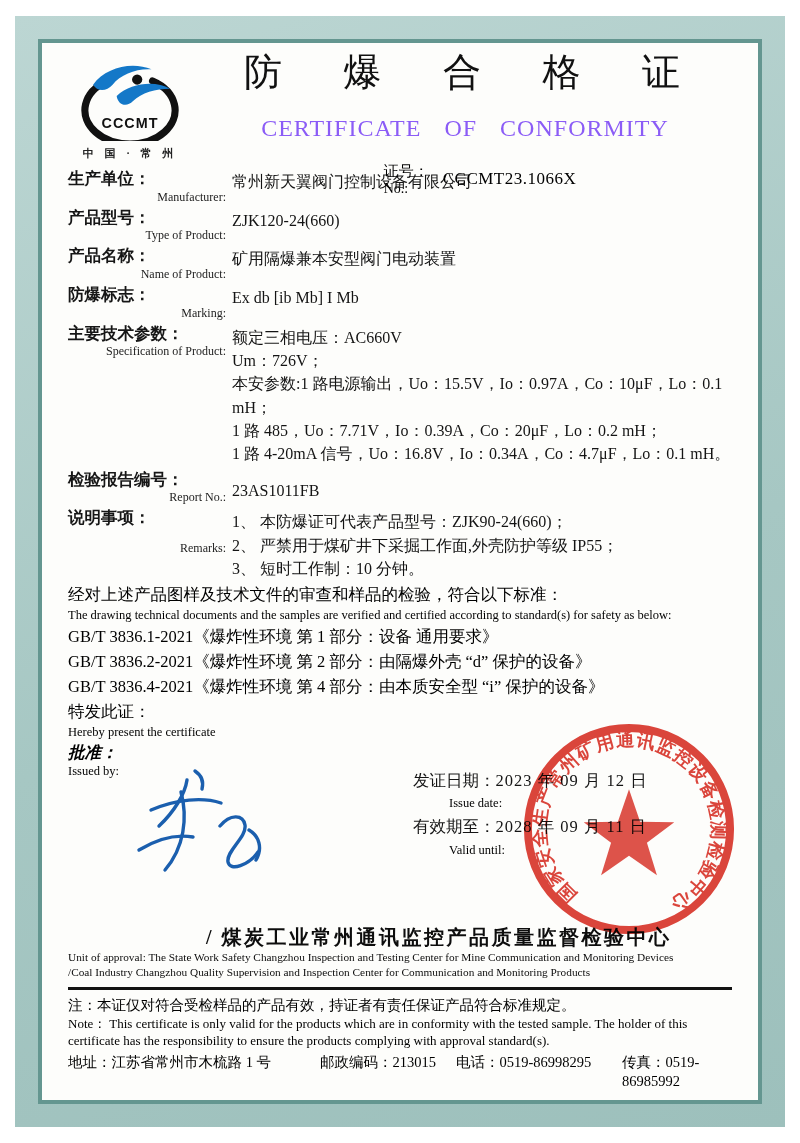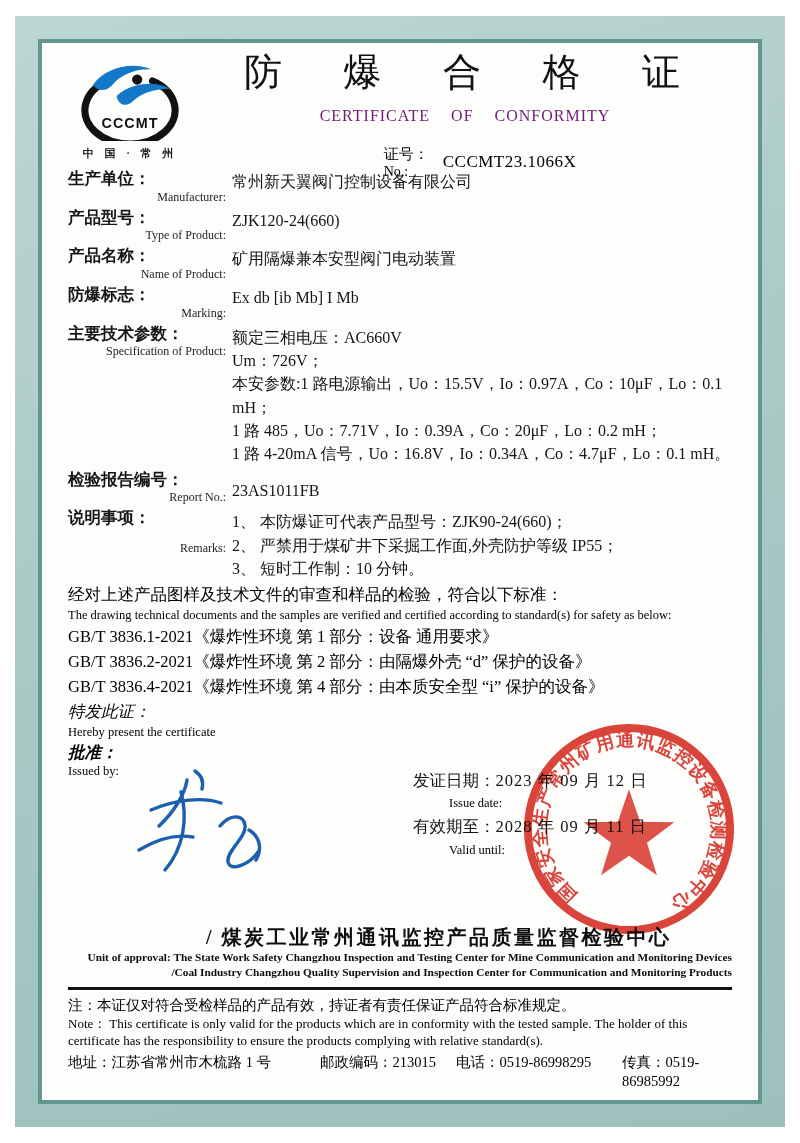--- a/index.html
+++ b/index.html
@@ -10,60 +10,60 @@
            padding:23px; }
   .inner { width:100%; height:100%; background:#fdfdfb; border:4px solid #649690;
            padding:8px 26px 8px 26px; overflow:hidden; }
 
   
   .header { position:relative; height:118px; }
   .logo { position:absolute; left:2px; top:8px; width:120px; text-align:center; }
   .logo-sub { font-size:11px; letter-spacing:4px; color:#222; margin-top:1px; font-weight:bold; }
   .titles { padding-left:130px; text-align:center; }
   .title-cn { font-size:38px; letter-spacing:26px; padding-left:20px; color:#111; line-height:1.15; }
-  .title-en { font-size:16px; word-spacing:16px; letter-spacing:1px; color:#701a75; margin-top:12px; }
+  .title-en { font-size:24px; word-spacing:16px; letter-spacing:1px; color:#8b5cf6; margin-top:20px; }
   .certno { display:flex; justify-content:center; align-items:center; margin-top:20px; padding-left:30px; }
   .certno-labels { text-align:left; margin-right:14px; }
   .certno-labels .cn { font-size:15px; }
   .certno-labels .en { font-size:14px; }
   .certno-value { font-size:17px; letter-spacing:.5px; }
 
   
   .row { display:grid; grid-template-columns:158px 1fr; column-gap:6px; margin-bottom:3px; }
   .lbl .cn { font-size:16.5px; font-weight:600; color:#161616; line-height:1.25; }
   .lbl .en { font-size:12px; color:#1c1c1c; line-height:1.25;text-align:right; }
   .val { font-size:16px; color:#141414; padding-top:2px; line-height:1.35; }
   .val .line { line-height:1.46; }
 
   
   .standards { margin-top:2px; }
   .std-intro-cn { font-size:16.5px; line-height:1.45; }
   .std-intro-en { font-size:12.5px; line-height:1.3; }
   .std-item { font-size:16.5px; line-height:1.52; }
-  .present-cn { font-size:16.5px; line-height:1.45; margin-top:1px;font-style:italic; }
+  .present-cn { font-size:16.5px; line-height:1.45; margin-top:1px; }
   .present-en { font-size:12.5px; line-height:1.3; }
 
   
   .approval { position:relative; height:178px; margin-top:2px; }
   .approve-cn { font-size:16.5px; font-weight:600;font-style:italic; }
   .approve-en { font-size:12.5px; }
   .signature { position:absolute; left:55px; top:22px; }
   .dates { position:absolute; left:345px; top:28px; width:330px; }
   .date-row { font-size:16.5px; line-height:1.3; color:#141414; }
   .date-row .d { letter-spacing:1px; }
   .date-en { font-size:12.5px; margin:5px 0 5px 36px; }
   .stamp { position:absolute; right:-6px; top:-22px; width:218px; height:218px;
            mix-blend-mode:multiply; opacity:.9; }
 
   
   .unit { margin-top:4px; text-align:left; }
   .unit-cn1 { font-size:20px; font-weight:bold; letter-spacing:2.5px; line-height:1.3; color:#0d0d0d; }
   .unit-cn1 .unit-label { font-size:16.5px; font-weight:600; letter-spacing:0; margin-right:4px; }
   .unit-cn2 { font-size:20px; font-weight:bold; letter-spacing:2.5px; line-height:1.3; margin-left:138px; color:#0d0d0d; }
-  .unit-en { font-size:11.3px; font-weight:bold; line-height:1.35; text-align:right; color:#0d0d0d; }
+  .unit-en { font-size:11.3px; font-weight:normal; line-height:1.35; text-align:left; color:#0d0d0d; }
 
   .rule { border-top:3px solid #121212; margin:7px 0 5px 0; }
 
   
   .note-cn { font-size:14.5px; line-height:1.4; }
   .note-en { font-size:13px; line-height:1.3; }
   .contact { display:grid; grid-template-columns:252px 136px 166px auto; margin-top:3px; }
   .contact .cn { font-size:14.5px; line-height:1.35; }
 </style>
 </head>
@@ -207,21 +207,21 @@
 
     <div class="unit">
       <div class="unit-cn2">/ 煤炭工业常州通讯监控产品质量监督检验中心</div>
       <div class="unit-en"><span>Unit of approval:</span> <span>The State Work Safety Changzhou Inspection and Testing Center for Mine Communication and Monitoring Devices</span></div>
       <div class="unit-en">/Coal Industry Changzhou Quality Supervision and Inspection Center for Communication and Monitoring Products</div>
     </div>
 
     <div class="rule"></div>
 
     <div class="note-cn">注：本证仅对符合受检样品的产品有效，持证者有责任保证产品符合标准规定。</div>
-    <div class="note-en">Note： This certificate is only valid for the products which are in conformity with the tested sample. The holder of this certificate has the responsibility to ensure the products complying with relative standard(s).</div>
+    <div class="note-en">Note： This certificate is only valid for the products which are in conformity with the tested sample. The holder of this certificate has the responsibility to ensure the products complying with approval standard(s).</div>
 
     <div class="contact">
       <div class="cn">地址：江苏省常州市木梳路 1 号</div>
       <div class="cn">邮政编码：213015</div>
       <div class="cn">电话：0519-86998295</div>
       <div class="cn">传真：0519-86985992</div>
 
     </div>
 
   </div>

